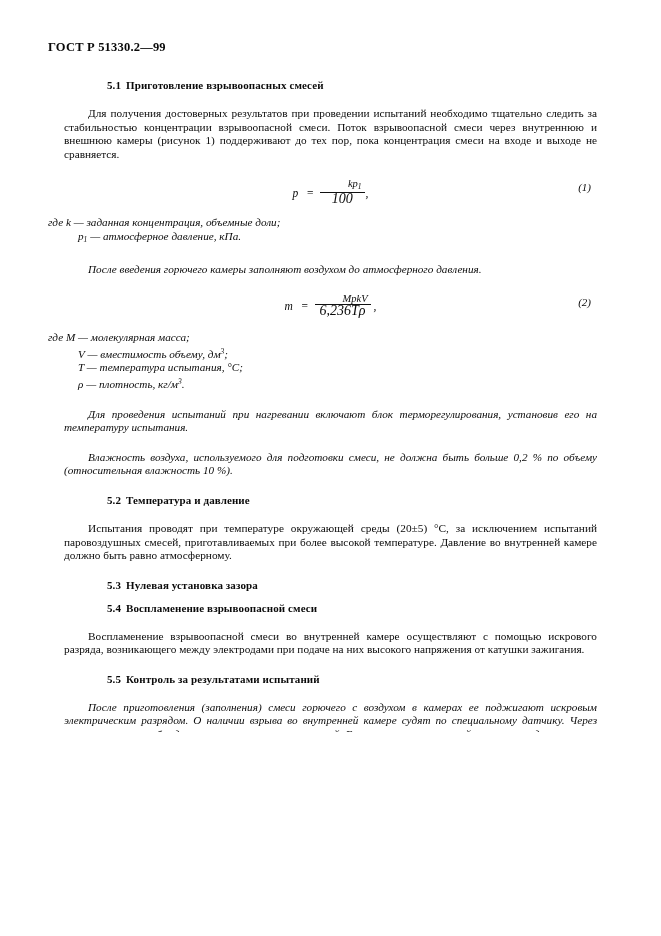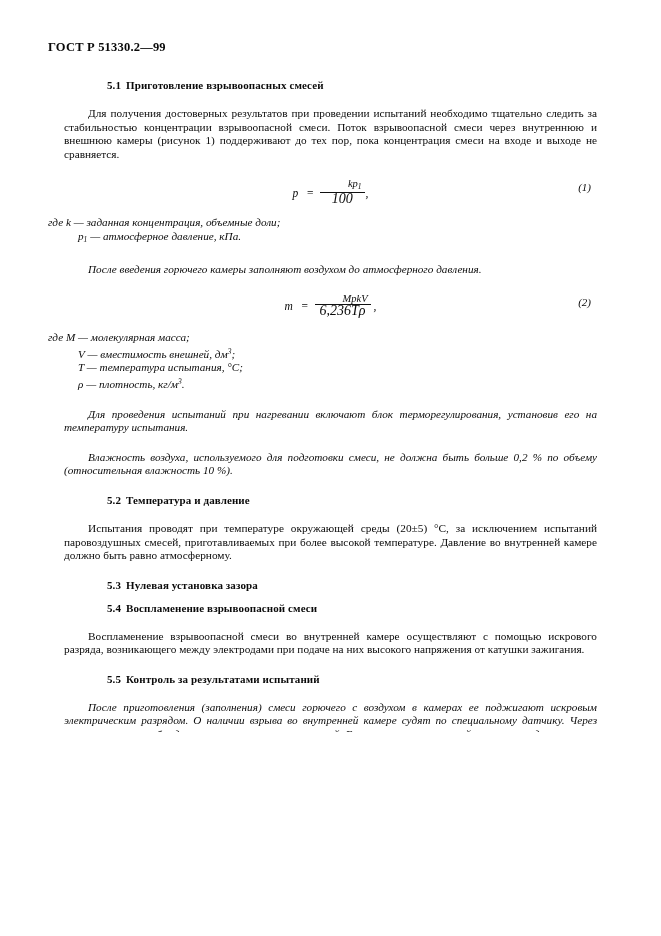--- a/index.html
+++ b/index.html
@@ -158,21 +158,21 @@
 
     <div class="formula-row">
       <div class="formula">
         <span class="eqpart">m</span>
         <span class="eqpart" style="margin:0 5px;">=</span><span class="frac"><span class="num2">MpkV</span><span class="den">6,236Tρ</span></span><span class="eqpart" style="margin-left:2px;">,</span>
       </div>
       <div class="fnum">(2)</div>
     </div>
 
     <p class="where">где M — молекулярная масса;</p>
-    <p class="where ind"><span>V — вместимость внешней, дм</span><sup class="s">3</sup><span>;</span></p>
+    <p class="where ind"><span>V — вместимость объему, дм</span><sup class="s">3</sup><span>;</span></p>
     <p class="where ind">T — температура испытания, °С;</p>
     <p class="where ind"><span>ρ  — плотность, кг/м</span><sup class="s">3</sup><span>.</span></p>
 
     <p class="para ital">Для проведения испытаний при нагревании включают блок терморегулирования, установив его на температуру испытания.</p>
     <p class="para ital">Влажность воздуха, используемого для подготовки смеси, не должна быть больше 0,2 % по объему (относительная влажность 10 %).</p>
 
     <h3 class="subsec">
       <span class="num">5.2</span><span>Температура и давление</span>
     </h3>
     <p class="para">Испытания проводят при температуре окружающей среды (20±5) °С, за исключением испытаний паровоздушных смесей, приготавливаемых при более высокой температуре. Давление во внутренней камере должно быть равно атмосферному.</p>

